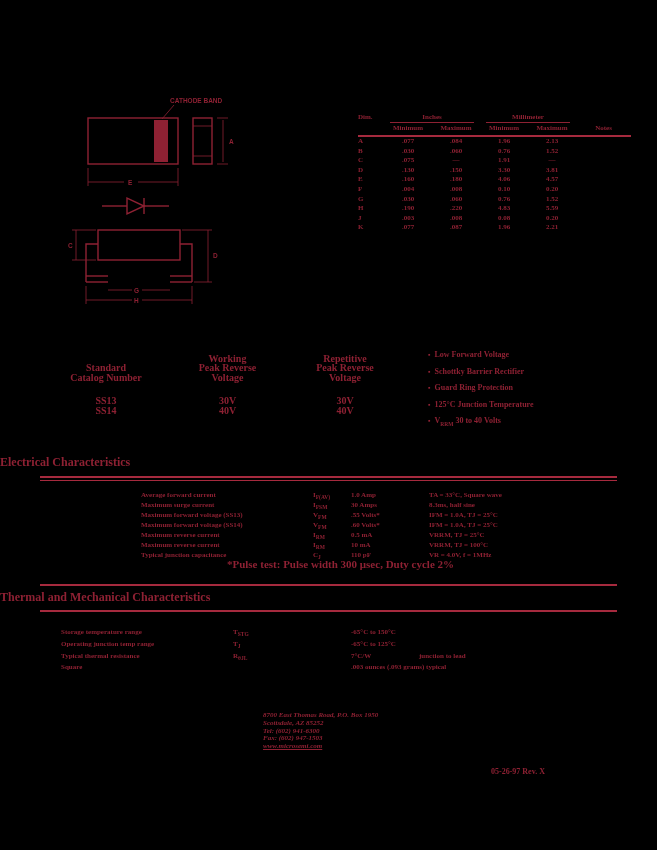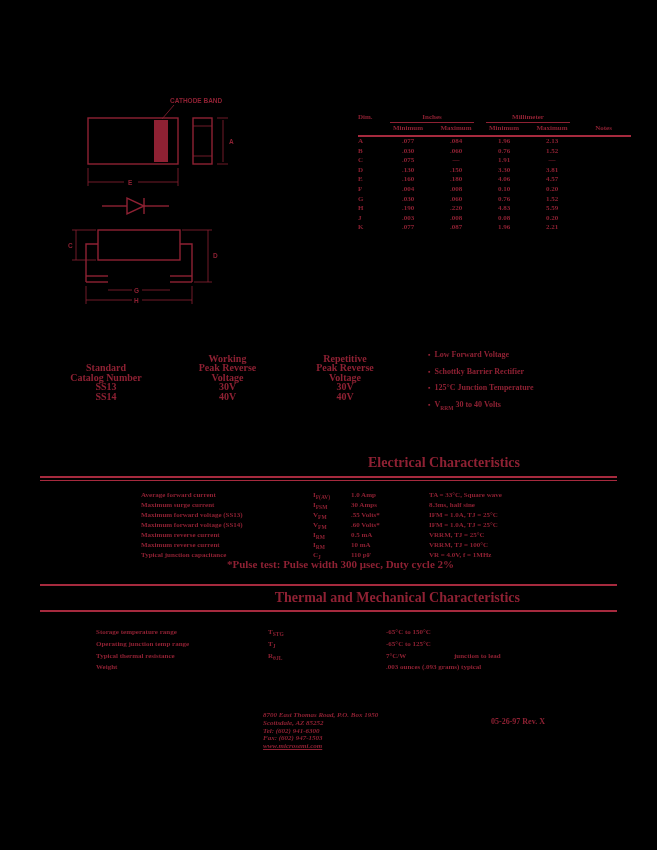--- a/index.html
+++ b/index.html
@@ -24,47 +24,47 @@
   .dimhead1 { line-height:10px; }
   .dimhead1 .span2 { grid-column:span 2; text-align:center; border-bottom:1px solid var(--ink); margin:0 6px; }
   .dimhead2 { line-height:9px; margin-top:1px; }
   .ctr { text-align:center; }
   .dimrule { height:2px; background:var(--bright); margin-top:2px; }
   .dimrow { line-height:9.6px; }
 
   
   .cat-col { position:absolute; text-align:center; font-size:10px; }
   .cat-h { height:30px; display:flex; flex-direction:column; justify-content:flex-end; line-height:9.5px; }
-  .cat-vals { margin-top:0; line-height:10px; }
+  .cat-vals { margin-top:14px; line-height:10px; }
 
   
   .features { position:absolute; left:428px; top:348px; width:195px; }
   .feature { font-size:8px; line-height:14px; white-space:nowrap; }
   .feature .bullet { margin-right:4px; font-size:7px; }
   sub { font-size:5.5px; }
 
   
-  .sec-title { position:absolute; left:0; width:520px; text-align:right;
-               font-size:14px; font-weight:bold; }
+  .sec-title { position:absolute; left:0; width:520px; text-align:left;
+               font-size:12px; font-weight:bold; }
   .rule { position:absolute; left:40px; width:577px; height:2px; background:var(--bright); }
   .rule.double { height:5px; background:none;
                  border-top:2px solid var(--bright); border-bottom:1px solid var(--bright); }
 
   
   .spec-rows { position:absolute; left:0; width:657px; }
   .crow { display:grid; grid-template-columns:172px 38px 78px auto;
           padding-left:95px; font-size:7px; line-height:7.6px; white-space:nowrap; }
   .trow { display:grid; grid-template-columns:172px 118px 68px auto;
-          padding-left:96px; font-size:7px; line-height:9.4px; white-space:nowrap; }
+          padding-left:61px; font-size:7px; line-height:9.4px; white-space:nowrap; }
   .pulse-note { position:absolute; left:32px; width:617px; text-align:center; font-size:11px; }
 
   
   .address { position:absolute; left:263px; top:712px; font-size:7px; line-height:7.8px; font-style:italic; }
   .address .web { text-decoration:underline; }
-  .rev { position:absolute; left:443px; top:717px; font-size:8px;padding-left:48px; }
+  .rev { position:absolute; left:443px; top:767px; font-size:8px;padding-left:48px; }
 </style>
 </head>
 <body>
 
 <div>
 
   <svg class="drw" style="left:72px; top:92px;" width="175" height="135" viewBox="0 0 175 135">
     <text x="98" y="11" class="svgtxt">CATHODE BAND</text>
     <polyline points="102,13 90,27" class="ln thin"></polyline>
     <g>
@@ -287,20 +287,23 @@
   <div class="features">
 
       <div class="feature">
         <span class="bullet">▪</span><span></span><sub></sub><span>Low Forward Voltage</span>
       </div>
 
       <div class="feature">
         <span class="bullet">▪</span><span></span><sub></sub><span>Schottky Barrier Rectifier</span>
       </div>
 
+      <div class="feature">
+        <span class="bullet">▪</span><span></span><sub></sub><span>Guard Ring Protection</span>
+      </div>
 
       <div class="feature">
         <span class="bullet">▪</span><span></span><sub></sub><span>125°C Junction Temperature</span>
       </div>
 
       <div class="feature">
         <span class="bullet">▪</span><span>V</span><sub>RRM</sub><span> 30 to 40 Volts</span>
       </div>
     </div>
 
@@ -382,21 +385,21 @@
       </div>
 
       <div class="trow">
         <span>Typical thermal resistance</span>
         <span><span>R</span><sub>θJL</sub></span>
         <span>7°C/W</span>
         <span>junction to lead</span>
       </div>
 
       <div class="trow">
-        <span>Weight</span>
+        <span>Square</span>
         <span><span></span><sub></sub></span>
         <span>.003 ounces (.093 grams) typical</span>
         <span></span>
       </div>
     </div>
 
   <div class="address">
     <div>8700 East Thomas Road, P.O. Box 1950</div>
     <div>Scottsdale, AZ 85252</div>
     <div>Tel: (602) 941-6300</div>

